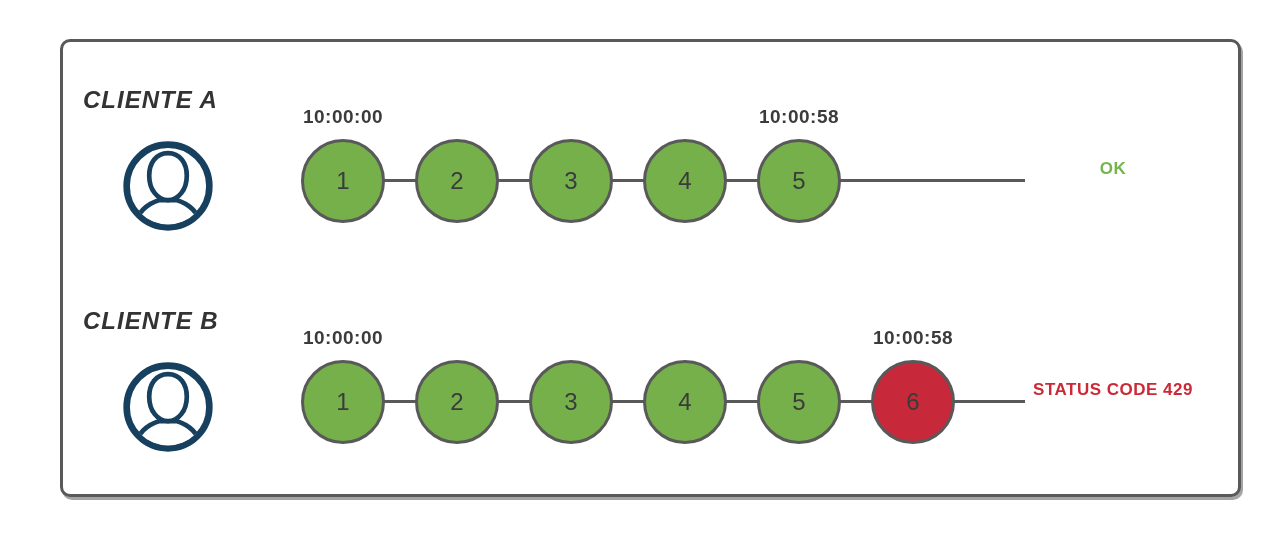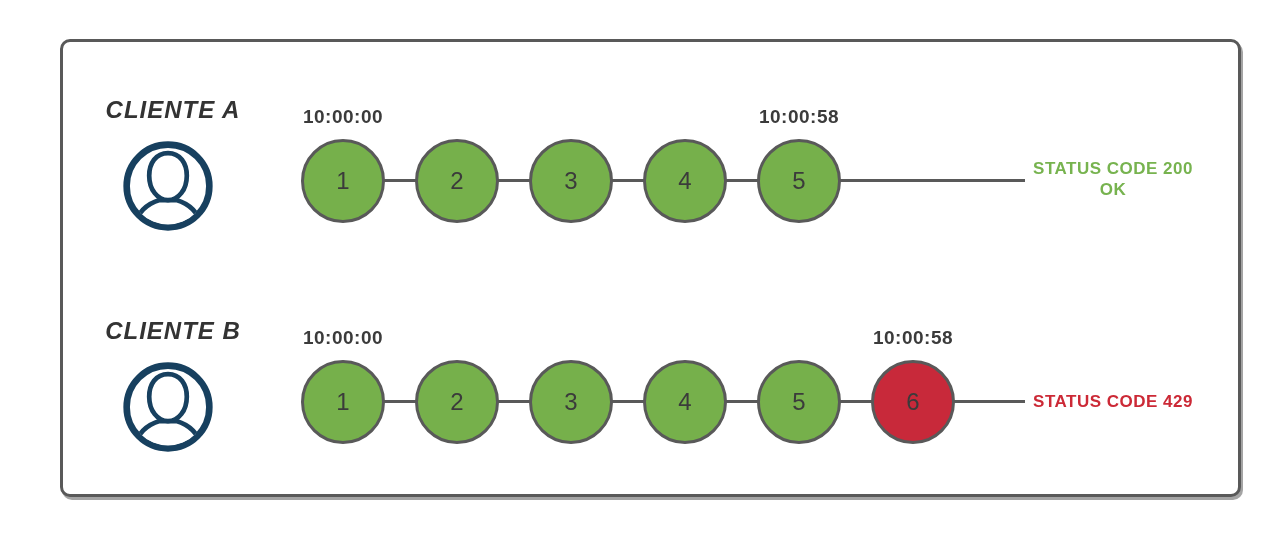--- a/index.html
+++ b/index.html
@@ -22,23 +22,23 @@
     box-shadow: 2px 3px 0 rgba(89,89,89,0.55);
     background: #ffffff;
   }
 
   .row { position: absolute; left: 0; width: 100%; height: 190px; }
   #row-a { top: 40px; }
   #row-b { top: 261px; }
 
   .client-label {
     position: absolute;
-    left: 20px; top: 14px;
+    left: 20px; top: 4px;
     width: 180px;
-    text-align: center;
+    text-align: left;
     font-size: 24px;
     font-weight: bold;
     font-style: italic;
     letter-spacing: 1px;
     color: var(--heading-text, #333333);
     white-space: nowrap;
   }
 
   .avatar {
     position: absolute;
@@ -98,21 +98,21 @@
     left: 930px; top: 76px;
     width: 240px;
     text-align: center;
     font-size: 17px;
     font-weight: bold;
     line-height: 21px;
     letter-spacing: 0.5px;
     white-space: nowrap;
   }
   .status.ok    { color: var(--status-ok, #77b34f); }
-  .status.error { color: var(--status-error, #cc2936); margin-top: 12px; }
+  .status.error { color: var(--status-error, #cc2936); }
 </style>
 </head>
 <body>
 
 <div class="stage">
   <div class="frame">
 
     <section class="row" id="row-a">
       <div class="client-label">CLIENTE A</div>
       <div class="avatar">
@@ -133,21 +133,20 @@
       <div class="time time-end">10:00:58</div>
       <div class="track"></div>
       <div class="circles">
           <div class="circle ok">1</div>
           <div class="circle ok">2</div>
           <div class="circle ok">3</div>
           <div class="circle ok">4</div>
           <div class="circle ok">5</div>
         </div>
       <div class="status ok">
-        <div>STATUS CODE 200</div>
         <div>OK</div>
       </div>
     </section>
 
     <section class="row" id="row-b">
       <div class="client-label">CLIENTE B</div>
       <div class="avatar">
         <svg viewBox="0 0 100 100" width="94" height="94" aria-hidden="true">
           <defs>
               <clipPath id="avclip-b">

